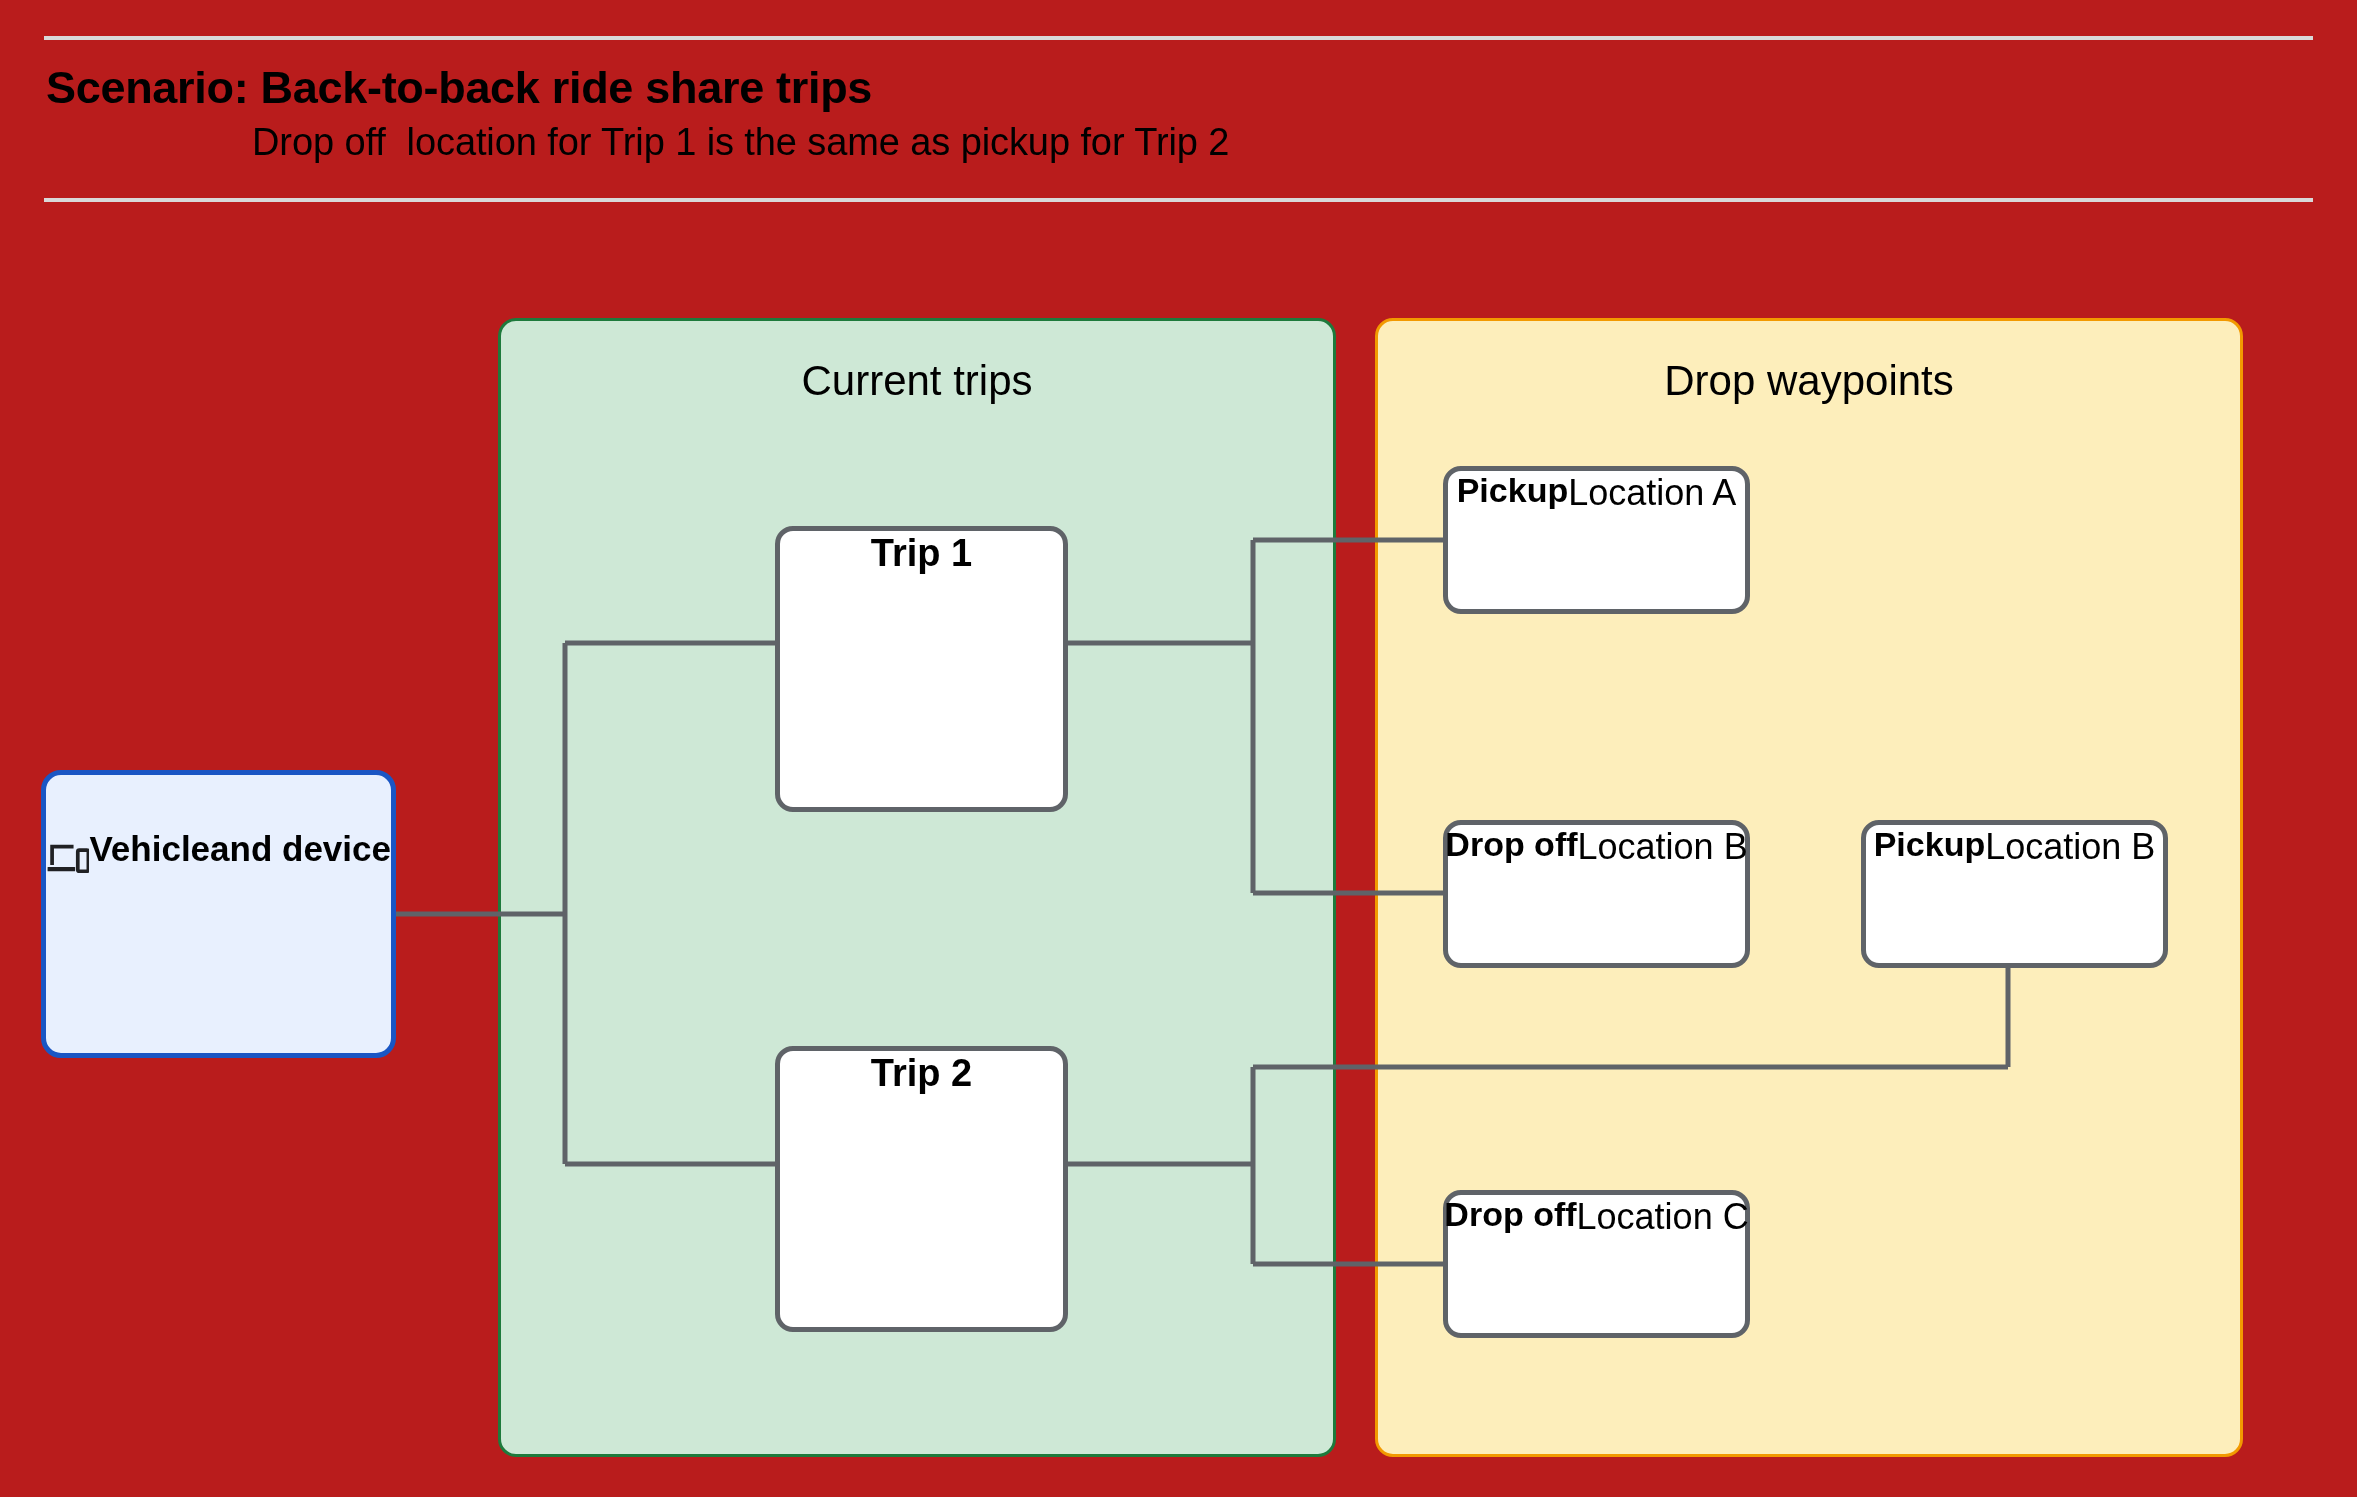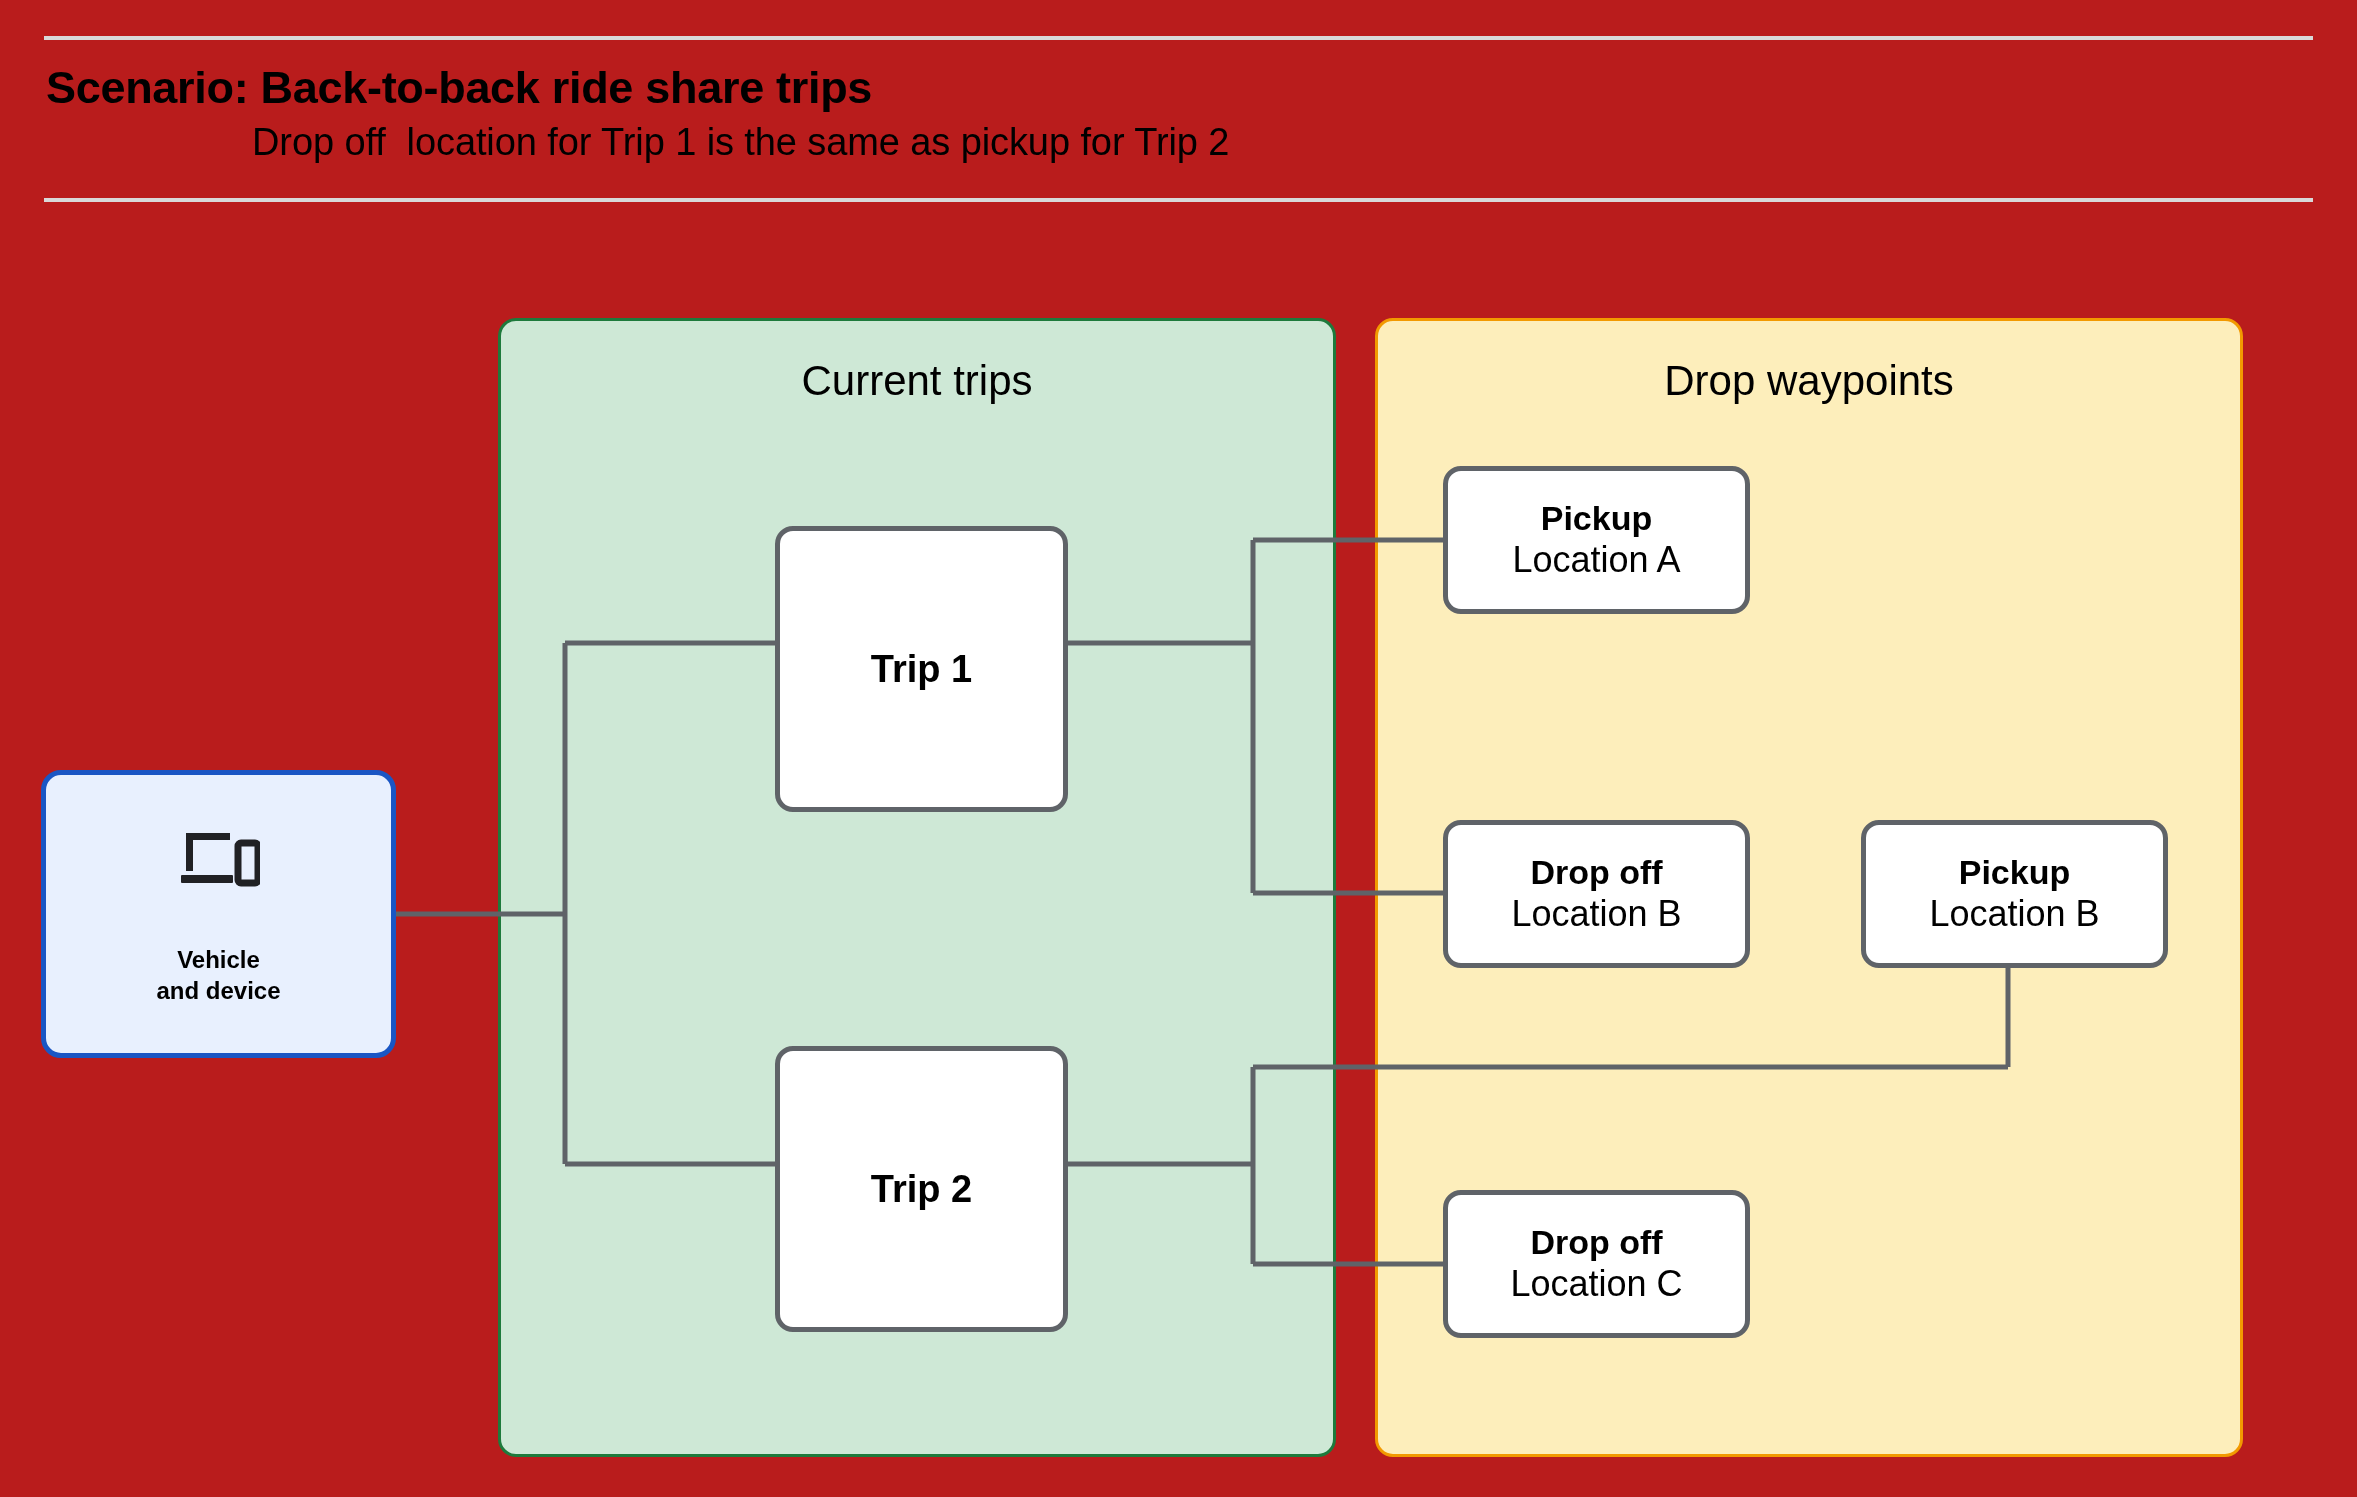--- a/index.html
+++ b/index.html
@@ -93,22 +93,22 @@
     width: 2357px;
     height: 1497px;
     pointer-events: none;
   }
 
   
   .node {
     position: absolute;
     box-sizing: border-box;
     display: flex;
-    flex-direction: column;
-    align-items: center;
+    flex-direction: row;
+    align-items: flex-start;
     justify-content: center;
     background: #ffffff;
     border: 5px solid #5f6368;
     border-radius: 18px;
     text-align: center;
   }
   .node .ttl {
     font-size: 34px;
     font-weight: bold;
     line-height: 1.16;
@@ -135,21 +135,21 @@
     border-radius: 20px;
     justify-content: flex-start;
     padding-top: 52px;
   }
   #node-vehicle .devicon {
     width: 82px;
     height: 62px;
     margin-bottom: 56px;
   }
   #node-vehicle .ttl {
-    font-size: 24px;
+    font-size: 35px;
     font-weight: bold;
     line-height: 1.28;
   }
 
   
   .trip-node {
     width: 293px;
     height: 286px;
     justify-content: center;
   }

